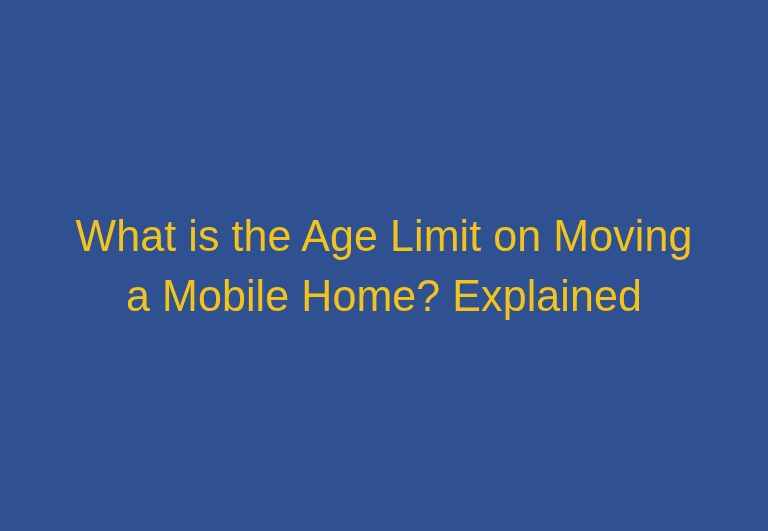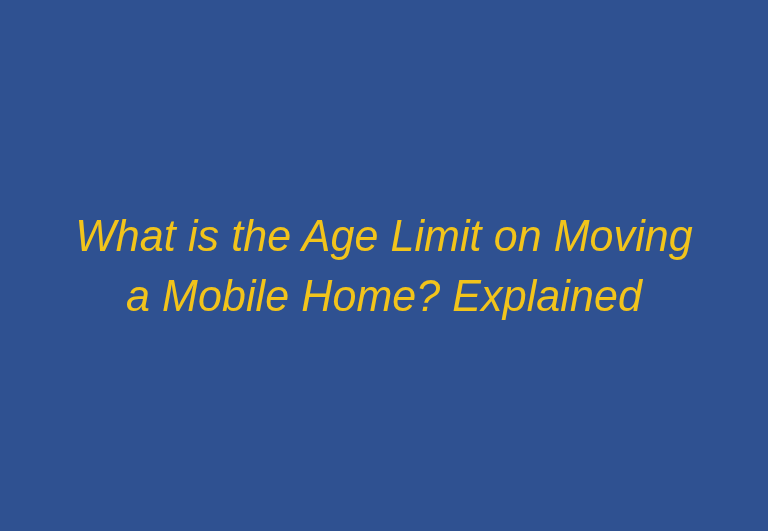--- a/index.html
+++ b/index.html
@@ -19,21 +19,20 @@
   .title-card {
     position: relative;
     box-sizing: border-box;
     width: 768px;
     height: 531px;
     background: #2F5191;
     display: flex;
     align-items: center;
     justify-content: center;
     user-select: none;
-    font-style: italic;
   }
 
   
   .headline {
     margin: 0;
     padding: 0 28px;
     width: 100%;
     box-sizing: border-box;
     text-align: center;
     color: #F2C41B;

